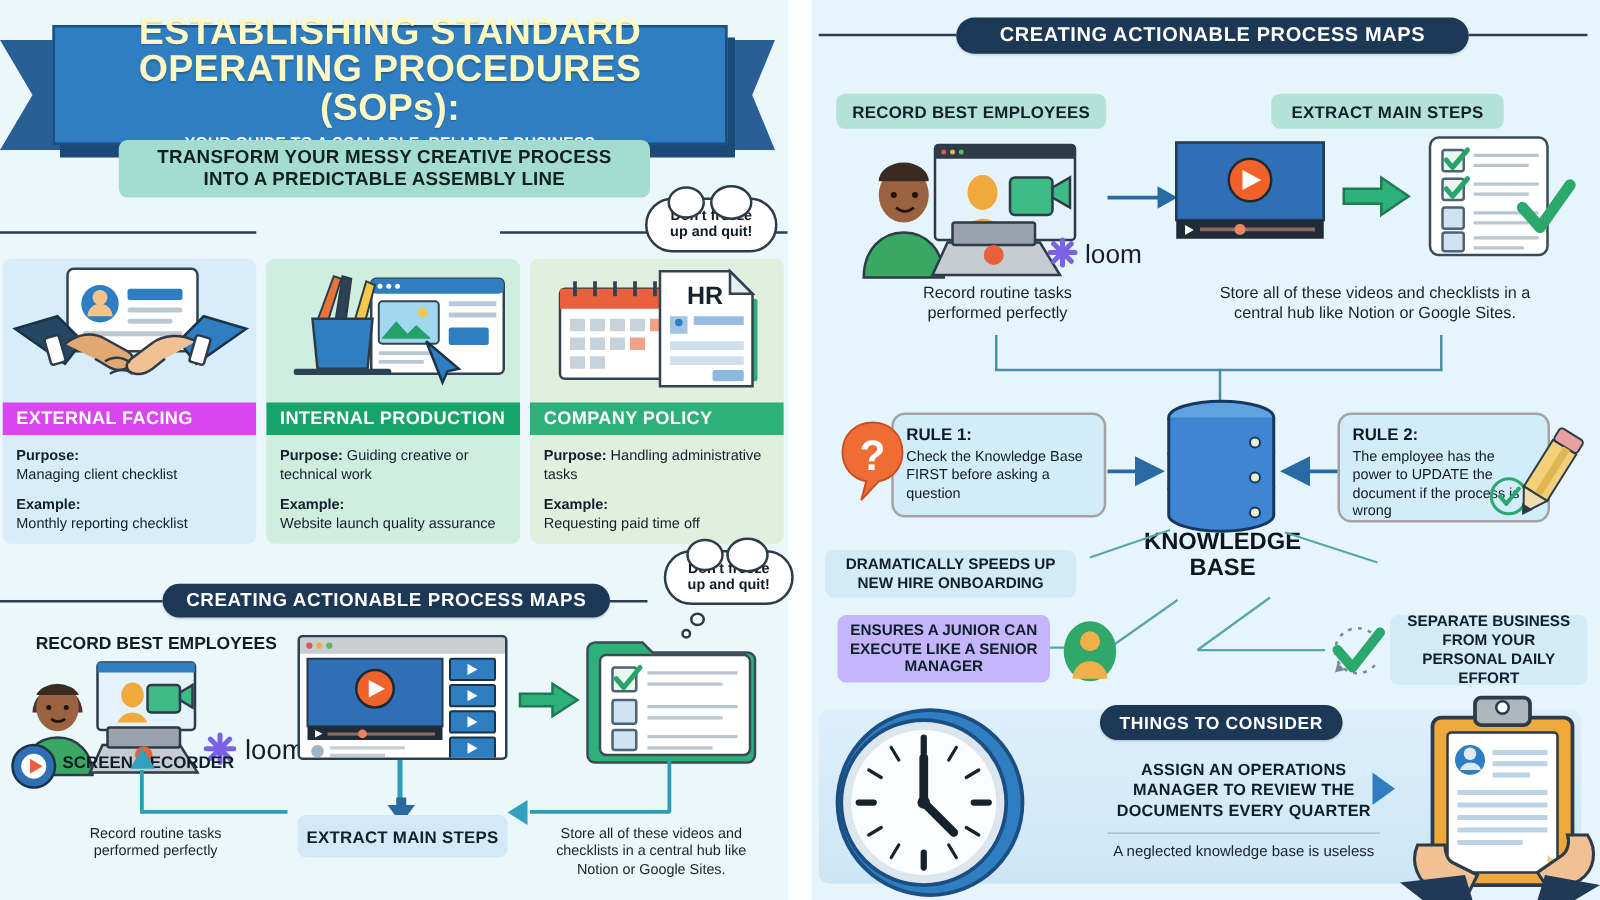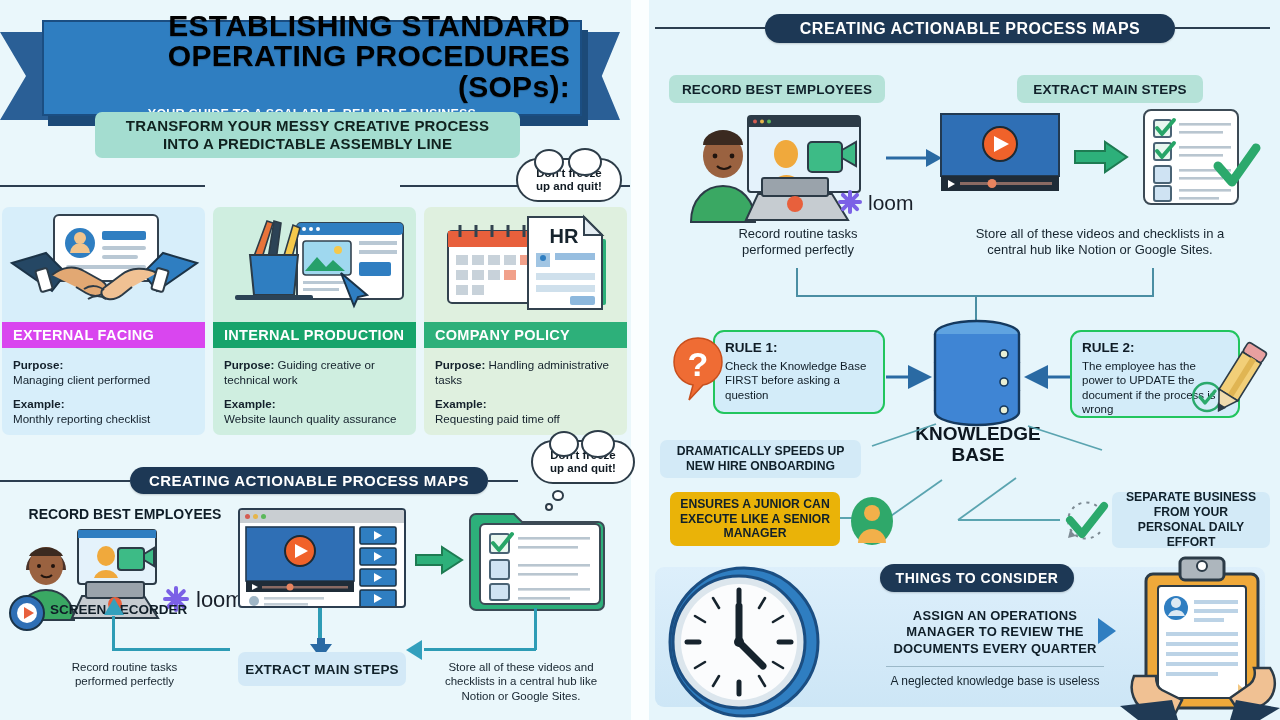--- a/index.html
+++ b/index.html
@@ -28,22 +28,22 @@
     position: absolute; left: 48px; top: 16px; width: 540px; height: 96px;
     background: #1c4a78;
   }
   .ribbon-main {
     position: absolute; left: 42px; top: 6px; width: 540px; height: 96px;
     background: #2f7ec1; border: 2px solid #1b4e82;
     display: flex; flex-direction: column; align-items: center; justify-content: center;
     padding: 4px 10px 8px;
   }
   .ribbon-main h1 {
-    color: #000000; font-size: 30px; font-weight: bold; line-height: 1.02;
-    letter-spacing: .3px; text-align: right; text-shadow: 0 1px 1px rgba(0,0,0,.22);
+    color: #fef9c3; font-size: 30px; font-weight: bold; line-height: 1.02;
+    letter-spacing: .3px; text-align: center; text-shadow: 0 1px 1px rgba(0,0,0,.22);
   }
   .ribbon-main .sub {
     color: #ffffff; font-size: 12.5px; font-weight: bold; letter-spacing: .2px;
     margin-top: 5px; text-align: center;
   }
 
   .subtitle-band {
     position: absolute; left: 95px; top: 112px; width: 425px; height: 46px;
     background: #a4ddd0; border-radius: 7px;
     display: flex; align-items: center; justify-content: center; text-align: center;
@@ -108,30 +108,30 @@
   .thin-line { position: absolute; background: #4a8ea3; }
 
   
   .browser {
     position: absolute; background: #fff; border: 2px solid #2c3e50; border-radius: 4px; overflow: hidden;
   }
   .browser .bar { height: 13px; background: #c9ced2; display: flex; align-items: center; gap: 3px; padding-left: 5px; }
   .dot3 { width: 5px; height: 5px; border-radius: 50%; }
   .gr-arrow { position: absolute; }
   .rulebox {
-    position: absolute; background: #d3ecf9; border: 2px solid #22c55e; border-radius: 11px;
+    position: absolute; background: #d3ecf9; border: 2px solid #a3a3a3; border-radius: 11px;
     padding: 8px 10px; font-size: 11.5px; color: #0f1c26; line-height: 1.25;
   }
   .rulebox .rt { font-size: 13.5px; font-weight: bold; display: block; margin-bottom: 2px; }
   .benefit {
     position: absolute; border-radius: 7px; display: flex; align-items: center; justify-content: center;
     text-align: center; font-size: 12.2px; font-weight: bold; color: #10202a; line-height: 1.22; padding: 5px 8px;
   }
   .benefit.blue { background: #d3eaf7; }
-  .benefit.mint { background: #eab308; }
+  .benefit.mint { background: #c4b5fd; }
   .kb-label {
     position: absolute; text-align: center; font-size: 19px; font-weight: bold; color: #0d1720; line-height: 1.1;
   }
 
   
   .consider-panel {
     position: absolute; left: 655px; top: 567px; width: 610px; height: 140px;
     background: linear-gradient(180deg,#ddeffb,#cde6f6); border-radius: 9px;
   }
   .consider-text {
@@ -204,21 +204,21 @@
           <path d="M82 82c6-4 14-4 20 1" stroke="#2c3b47" stroke-width="2" fill="none"></path>
           <path d="M86 92c6-4 13-4 18 0" stroke="#2c3b47" stroke-width="2" fill="none"></path>
           <rect x="36" y="62" width="12" height="22" rx="2" fill="#fff" stroke="#2c3b47" stroke-width="2" transform="rotate(-16 42 73)"></rect>
           <rect x="152" y="62" width="12" height="22" rx="2" fill="#fff" stroke="#2c3b47" stroke-width="2" transform="rotate(16 158 73)"></rect>
         </svg>
       </div>
       <div class="card-band">EXTERNAL FACING</div>
       <div class="card-body">
         <div class="blk">
           <b>Purpose:</b><br>
-          <span>Managing client performed</span>
+          <span>Managing client checklist</span>
         </div>
         <div class="blk">
           <b>Example:</b><br>
           <span>Monthly reporting checklist</span>
         </div>
       </div>
     </div>
 
     <div class="card c1">
       <div class="card-art">

